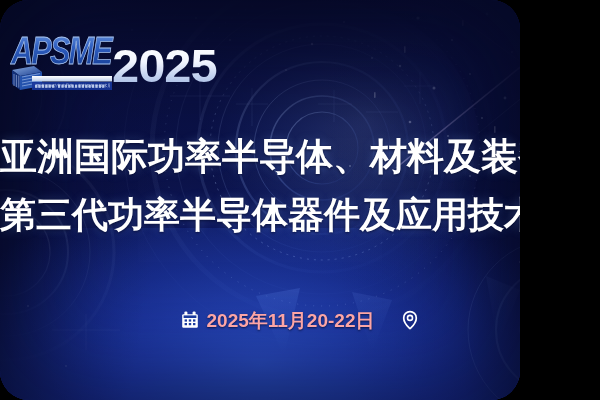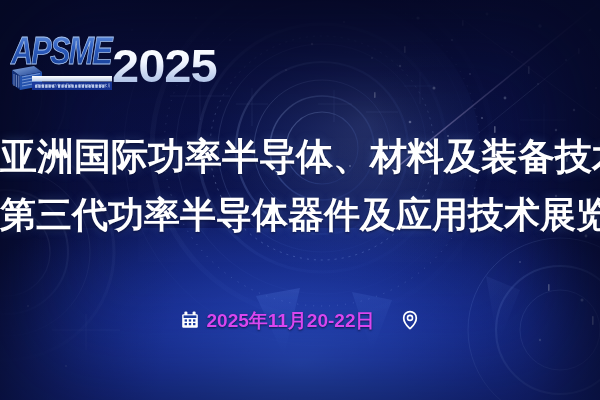--- a/index.html
+++ b/index.html
@@ -6,24 +6,25 @@
     margin: 0;
     padding: 0;
     background: #000;
   }
   body {
     font-family: "Liberation Sans", "DejaVu Sans", sans-serif;
   }
 
   #banner {
     position: relative;
-    width: 600px;
+    width: 520px;
     height: 400px;
     overflow: hidden;
     background: #0c1242;
+    border-radius: 29px;
   }
 
   
   .bg-base {
     position: absolute;
     inset: 0;
     background:
       radial-gradient(120% 90% at 50% 125%, #2348c8 0%, #1a36a8 22%, #16289a 40%, #101d72 62%, #0c1450 82%, #0a1040 100%);
   }
   .bg-topdark {
@@ -142,21 +143,21 @@
   }
   .info-item {
     display: flex;
     align-items: center;
     gap: 7px;
   }
   .info-text {
     font-family: "Liberation Sans", "DejaVu Sans", sans-serif;
     font-weight: bold;
     font-size: 19px;
-    color: #d946ef;
+    color: #fca5a5;
     line-height: 1;
     white-space: nowrap;
     text-shadow: 0 1px 2px rgba(4,8,40,0.7);
   }
   .info-icon {
     display: block;
     width: 20px;
     height: 20px;
     flex: 0 0 20px;
   }

